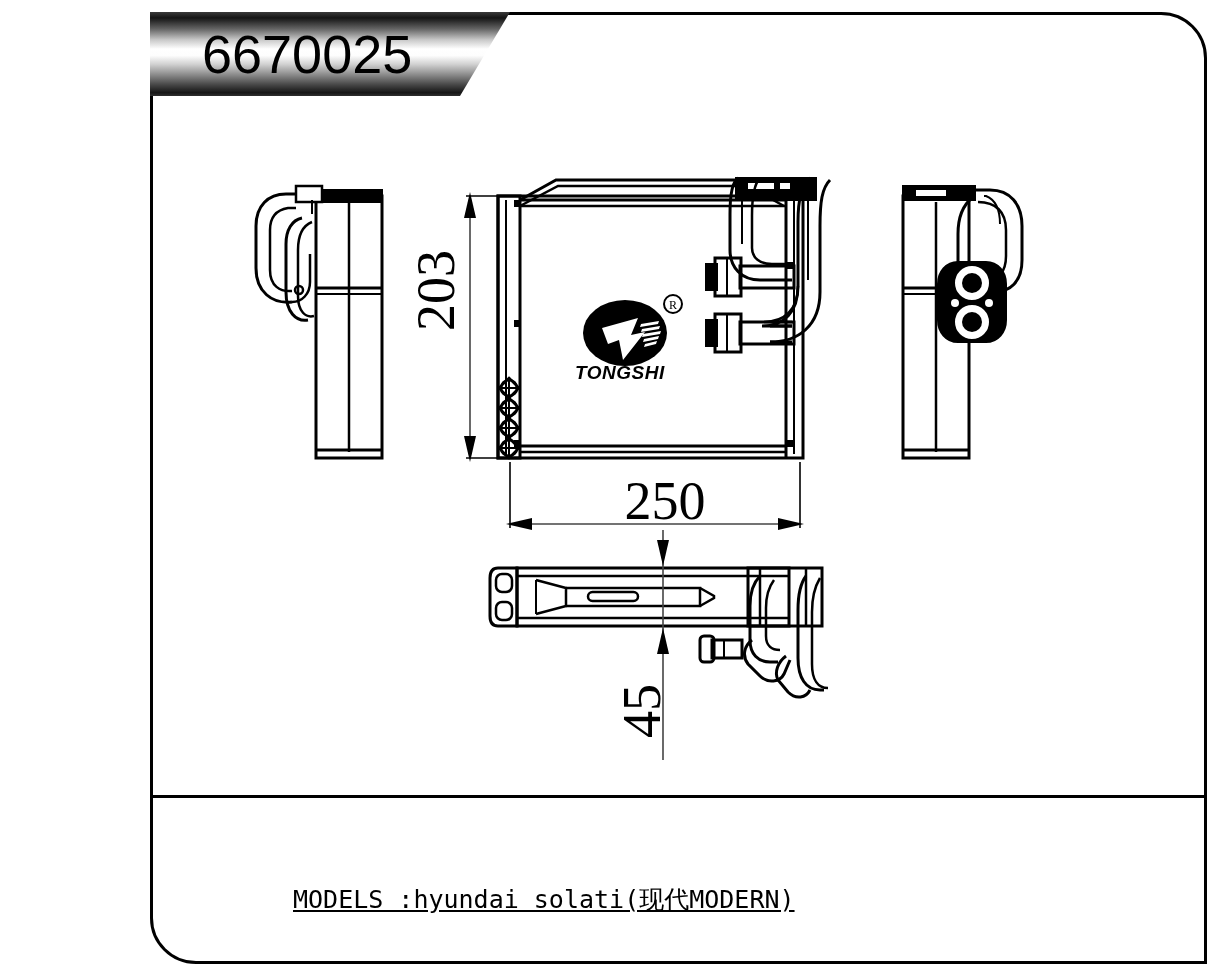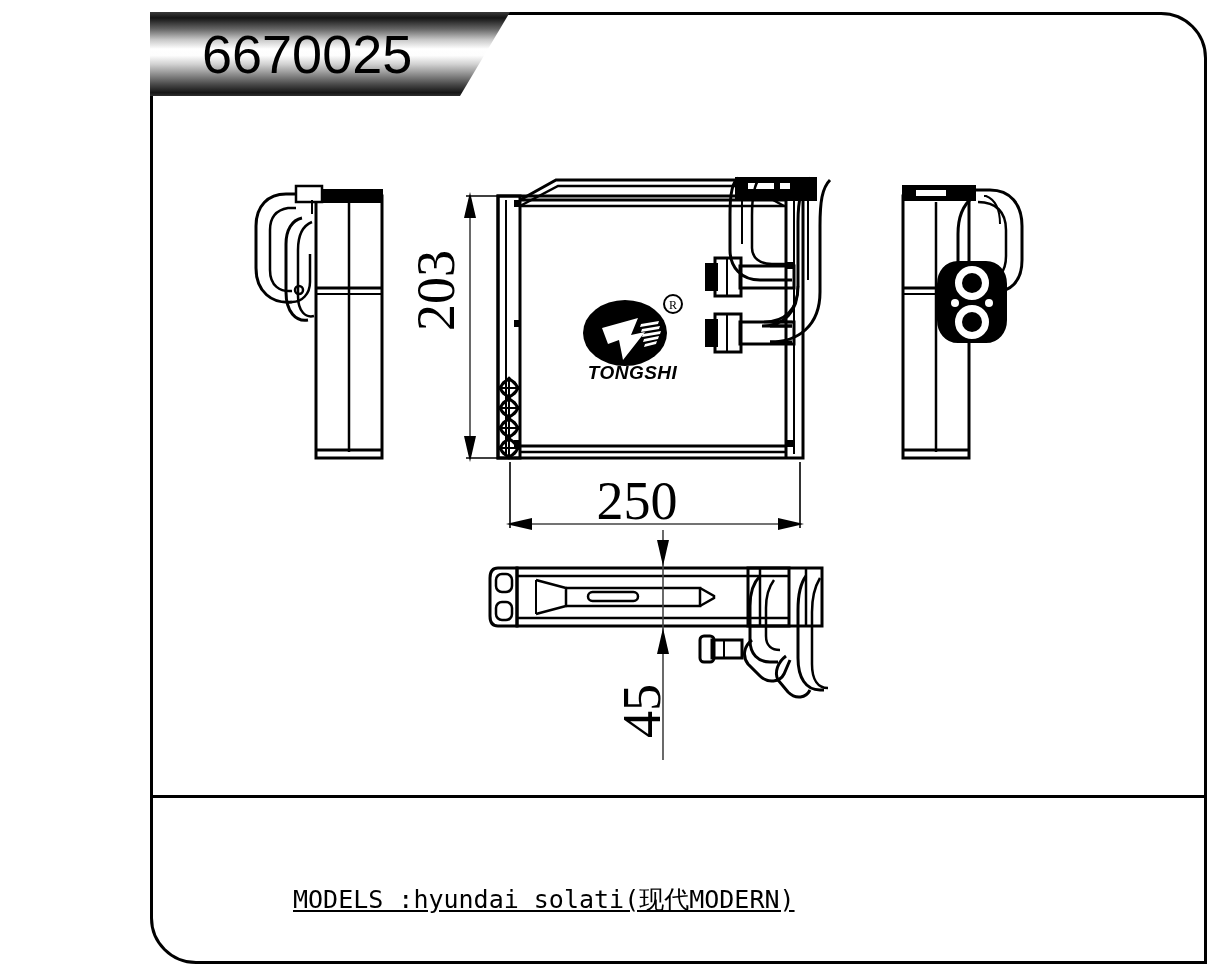--- a/index.html
+++ b/index.html
@@ -37,29 +37,29 @@
   .spec-line{height:35px;text-decoration:underline;}
 
   
   #draw{position:absolute;left:0;top:0;width:1216px;height:973px;}
 
   
   .dim{position:absolute;font-family:"Liberation Serif", serif;color:#000;}
   #dim-203{left:406px;top:270px;width:60px;font-size:54px;
            transform:rotate(-90deg);transform-origin:center center;
            text-align:center;}
-  #dim-250{left:572px;top:470px;font-size:54px;text-align:center;width:130px;}
+  #dim-250{left:600px;top:470px;font-size:54px;text-align:center;width:130px;}
   #dim-45{left:612px;top:680px;width:60px;font-size:54px;
           transform:rotate(-90deg);transform-origin:center center;
           text-align:center;}
 
   
   #logo{position:absolute;left:575px;top:288px;width:115px;height:100px;}
   #logo-text{position:absolute;left:575px;top:362px;width:115px;
-        text-align:center;font-size:19px;font-weight:bold;font-style:italic;
+        text-align:left;font-size:19px;font-weight:bold;font-style:italic;
         font-family:"Liberation Sans", sans-serif;letter-spacing:0.5px;color:#000;}
 </style>
 </head>
 <body>
 
 <div id="sheet">
 
   <div id="frame"></div>
 
   <div id="banner-wrap">

